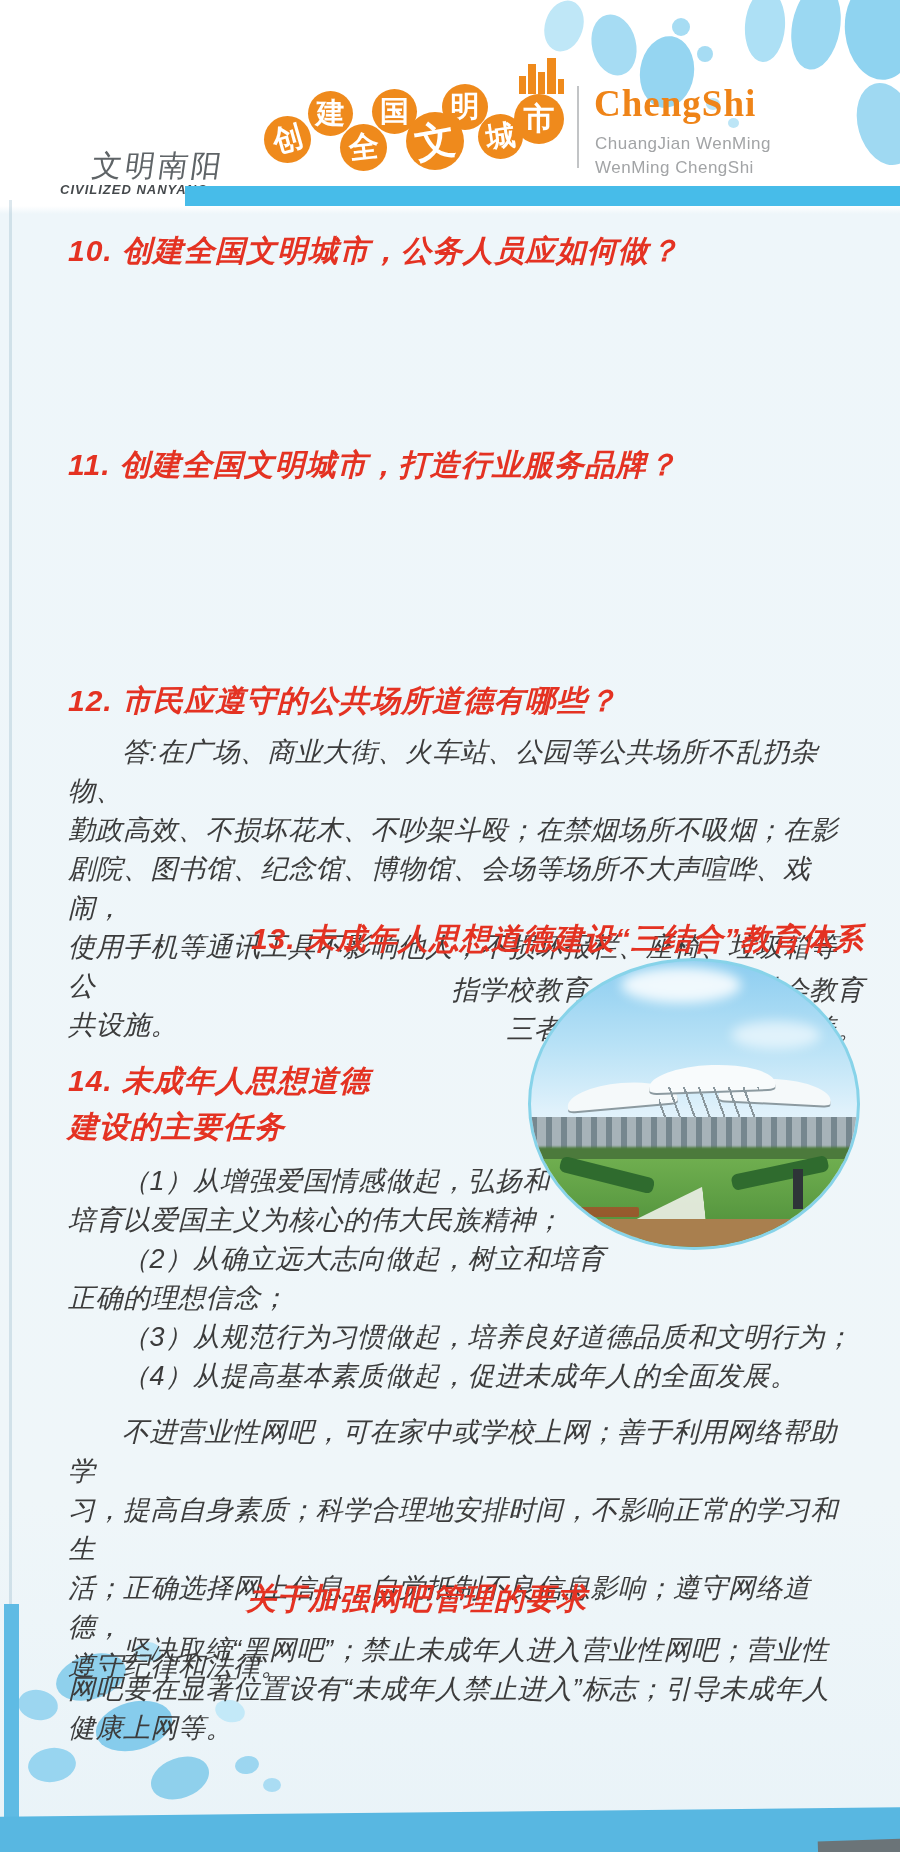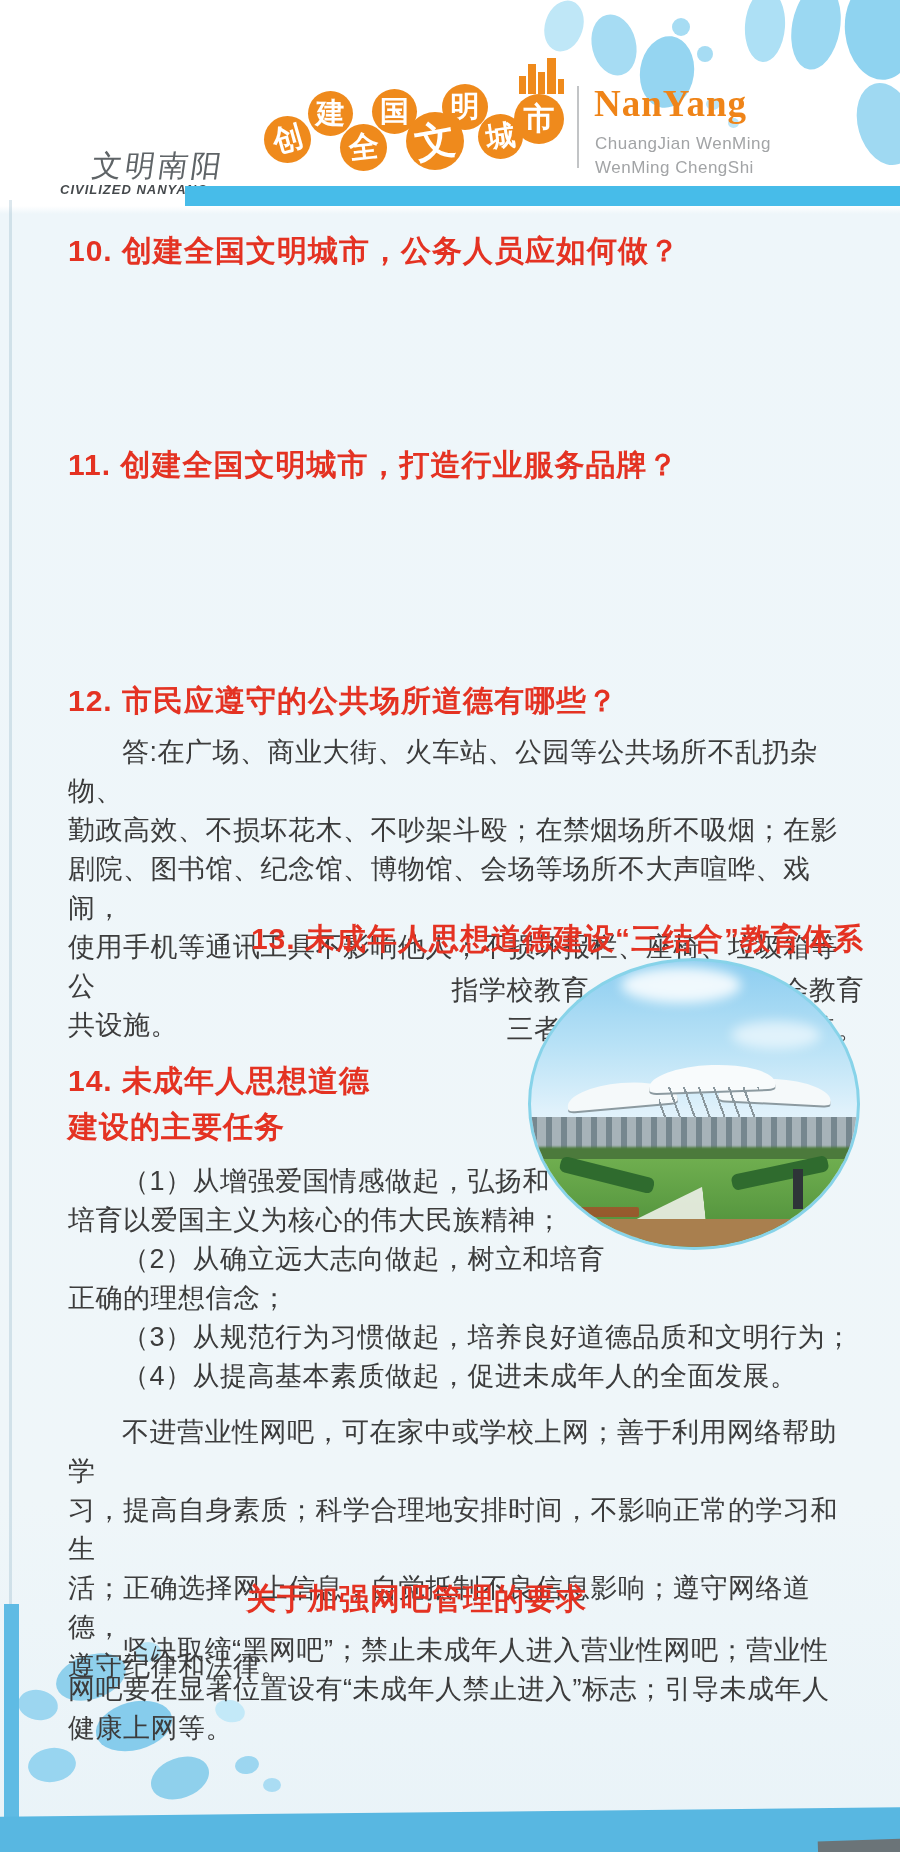--- a/index.html
+++ b/index.html
@@ -39,21 +39,21 @@
   .sb2{left:9px;width:8px;height:30px;}
   .sb3{left:19px;width:7px;height:22px;}
   .sb4{left:28px;width:9px;height:36px;}
   .sb5{left:39px;width:6px;height:15px;}
   .logo-divider{position:absolute;left:577px;top:86px;width:2px;height:82px;background:#c2c4c6;}
   .logo-en-title{position:absolute;left:594px;top:82px;font-family:"Liberation Serif",serif;font-weight:700;font-size:37px;color:#ef8418;letter-spacing:1px;}
   .logo-en-sub{position:absolute;left:595px;font-size:17px;color:#a2a4a6;letter-spacing:0.5px;}
   .sub1{top:134px;}
   .sub2{top:158px;}
   
-  .section{position:absolute;left:68px;width:796px;}
+  .section{position:absolute;left:68px;width:796px;font-style:italic;}
   .sec-title{font-size:30px;font-weight:700;color:#e43222;line-height:46px;letter-spacing:1px;white-space:pre-line;}
   .sec-body{margin:9px 0 0 0;font-size:27px;line-height:39px;color:#3c3c3c;text-indent:2em;white-space:pre-line;letter-spacing:0.5px;}
   .s14-item{margin:0;font-size:27px;line-height:39px;color:#3c3c3c;text-indent:2em;white-space:pre-line;letter-spacing:0.5px;}
   .s14-items{margin-top:12px;}
   .t16-line2{text-align:left;margin-left:178px;}
   
   .photo{position:absolute;left:528px;top:958px;width:326px;height:286px;border-radius:50%;overflow:hidden;
     border:3px solid #87d3e9;background:linear-gradient(180deg,#8ccdf0 0%,#b9e2f6 30%,#dff1fb 52%,#e8f5fc 60%);}
   .cloud{position:absolute;background:#fff;border-radius:50%;filter:blur(6px);opacity:.85;}
   .photo-caption{position:absolute;left:0;right:0;top:32px;text-align:center;font-size:21px;font-weight:700;color:#e53528;letter-spacing:3px;}
@@ -141,21 +141,21 @@
       </div>
     <div class="skyline">
       <i class="sb1"></i>
         <i class="sb2"></i>
         <i class="sb3"></i>
         <i class="sb4"></i>
         <i class="sb5"></i>
     </div>
   </div>
   <div class="logo-divider"></div>
-  <div class="logo-en-title">NanYang</div>
+  <div class="logo-en-title">ChengShi</div>
   <div class="logo-en-sub sub1">ChuangJian WenMing</div>
   <div class="logo-en-sub sub2">WenMing ChengShi</div>
 
   <div class="section" style="top:228px;">
     <div class="sec-title"><span>10.</span> <span>创建全国文明城市，公务人员应如何做？</span></div>
   </div>
 
   <div class="section" style="top:442px;">
     <div class="sec-title"><span>11.</span> <span>创建全国文明城市，打造行业服务品牌？</span></div>
   </div>

